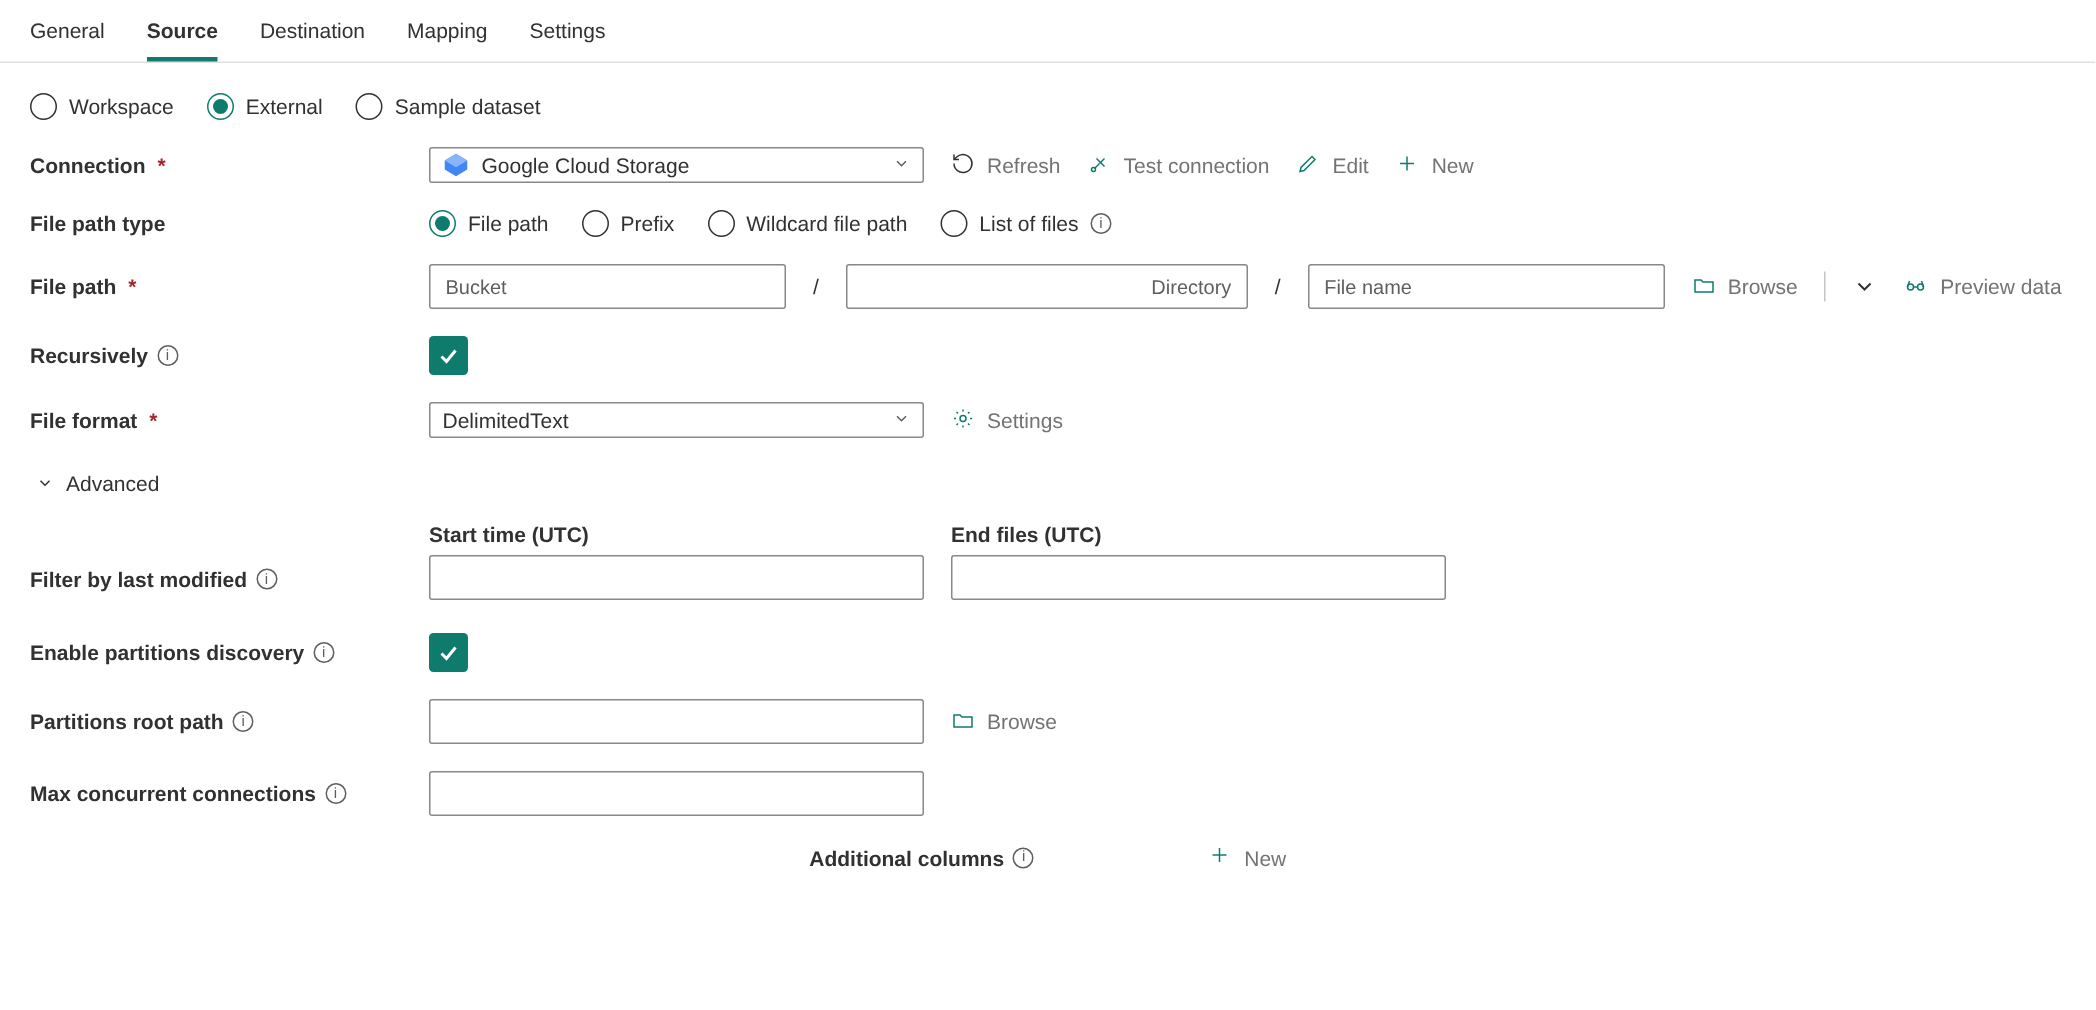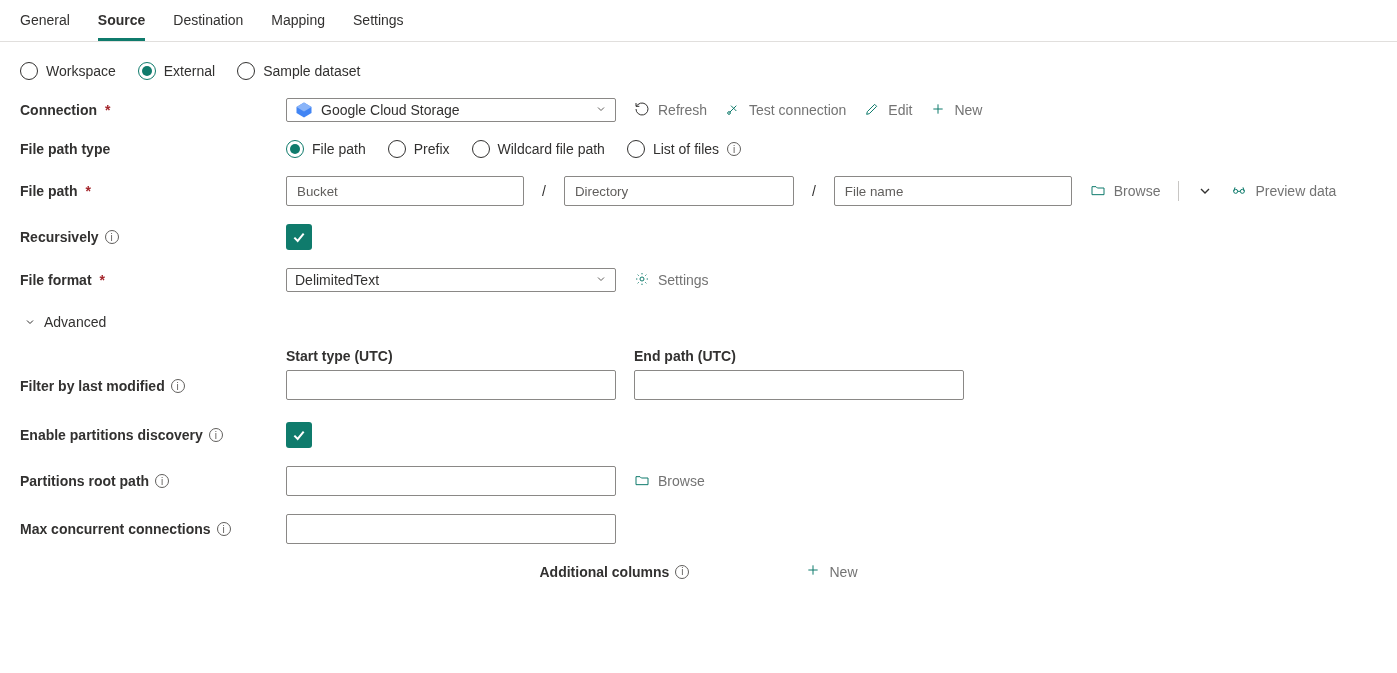--- a/index.html
+++ b/index.html
@@ -156,21 +156,21 @@
   </div>
 
   <div class="row">
     <div class="label-col">
       <span>File path</span>
         <span class="req">*</span>
     </div>
     <div class="controls">
       <input class="txt-input" style="width: 238px;" placeholder="Bucket">
       <span class="slash">/</span>
-      <input class="txt-input" style="width: 230px;" placeholder="Directory">
+      <input class="txt-input" style="width: 268px; text-align: right;" placeholder="Directory">
       <span class="slash">/</span>
       <input class="txt-input" style="width: 238px;" placeholder="File name">
       <div class="action-link">
         <span>
           <svg viewBox="0 0 24 24" fill="none" stroke="#0f7b6c" stroke-width="1.5">
               <path d="M3 7h6l2 2h10v10H3V7z"></path>
             </svg>
         </span>
         <span>Browse</span>
       </div>
@@ -244,25 +244,25 @@
     </div>
   </div>
 
   <div class="row top" style="margin-bottom:0;">
     <div class="label-col" style="padding-top:30px;">
       <span>Filter by last modified</span>
       <span class="info-icon">i</span>
     </div>
     <div class="controls" style="gap:18px;">
       <div class="field-stack">
-        <span class="field-stack-label">Start type (UTC)</span>
+        <span class="field-stack-label">Start time (UTC)</span>
         <input class="txt-input" style="width: 330px;">
       </div>
       <div class="field-stack">
-        <span class="field-stack-label">End path (UTC)</span>
+        <span class="field-stack-label">End files (UTC)</span>
         <input class="txt-input" style="width: 330px;">
       </div>
     </div>
   </div>
 
   <div style="height:22px"></div>
 
   <div class="row">
     <div class="label-col">
       <span>Enable partitions discovery</span>

